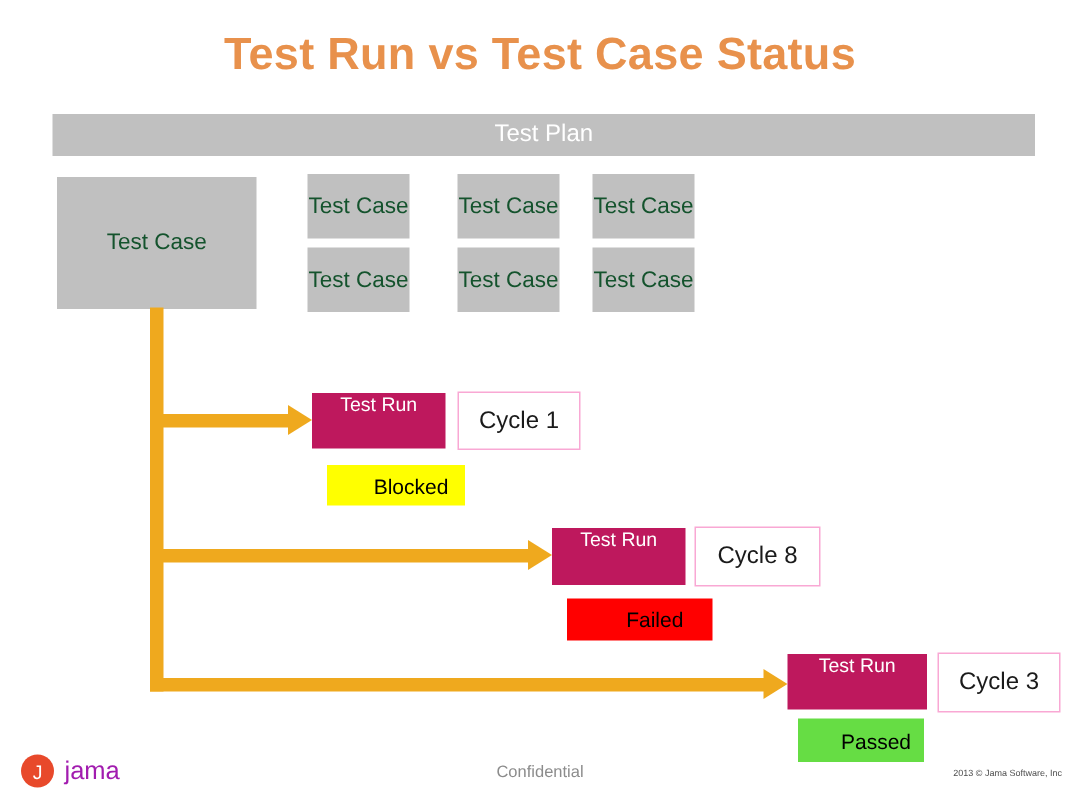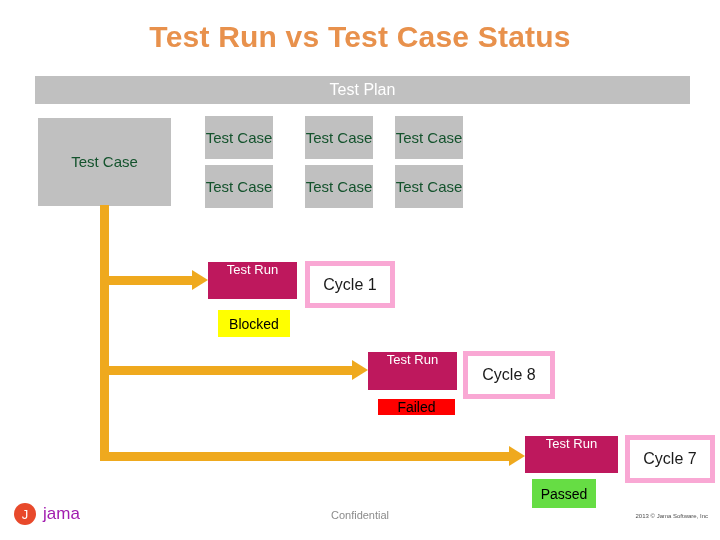--- a/index.html
+++ b/index.html
@@ -79,41 +79,42 @@
     align-items: flex-start;
     justify-content: center;
   }
   .run1 { left: 208px; top: 262px; width: 89px; height: 37px; }
   .run2 { left: 368px; top: 352px; width: 89px; height: 38px; }
   .run3 { left: 525px; top: 436px; width: 93px; height: 37px; }
 
   
   .cycle-box {
     background: #ffffff;
-    border: 5px solid #f9a8d4;
+    border: 1px solid #f9a8d4;
     color: #1a1a1a;
     font-size: 16px;
     display: flex;
     align-items: center;
     justify-content: center;
   }
   .cyc1 { left: 305px; top: 261px; width: 80px; height: 37px; }
   .cyc2 { left: 463px; top: 351px; width: 82px; height: 38px; }
   .cyc3 { left: 625px; top: 435px; width: 80px; height: 38px; }
 
   
   .status-chip {
     color: #000000;
     font-size: 14px;
     display: flex;
     align-items: center;
     justify-content: center;
+    padding-left: 20px;
   }
   .st-blocked { left: 218px; top: 310px; width: 72px; height: 27px; background: #FFFF00; }
-  .st-failed  { left: 378px; top: 399px; width: 77px; height: 16px; background: #FF0000; }
+  .st-failed  { left: 378px; top: 399px; width: 77px; height: 28px; background: #FF0000; }
   .st-passed  { left: 532px; top: 479px; width: 64px; height: 29px; background: #66DD44; }
 
   
   .conn-vert {
     left: 100px;
     top: 205px;
     width: 9px;
     height: 256px;
     background: #EFA91E;
   }
@@ -232,21 +233,21 @@
     <span>Cycle 8</span>
   </div>
   <div class="abs status-chip st-failed">
     <span>Failed</span>
   </div>
 
   <div class="abs run-box run3">
     <span>Test Run</span>
   </div>
   <div class="abs cycle-box cyc3">
-    <span>Cycle 7</span>
+    <span>Cycle 3</span>
   </div>
   <div class="abs status-chip st-passed">
     <span>Passed</span>
   </div>
 
   <div class="abs footer-logo">
     <span class="logo-circle">J</span>
     <span class="logo-word">jama</span>
   </div>
   <div class="abs footer-conf">Confidential</div>

